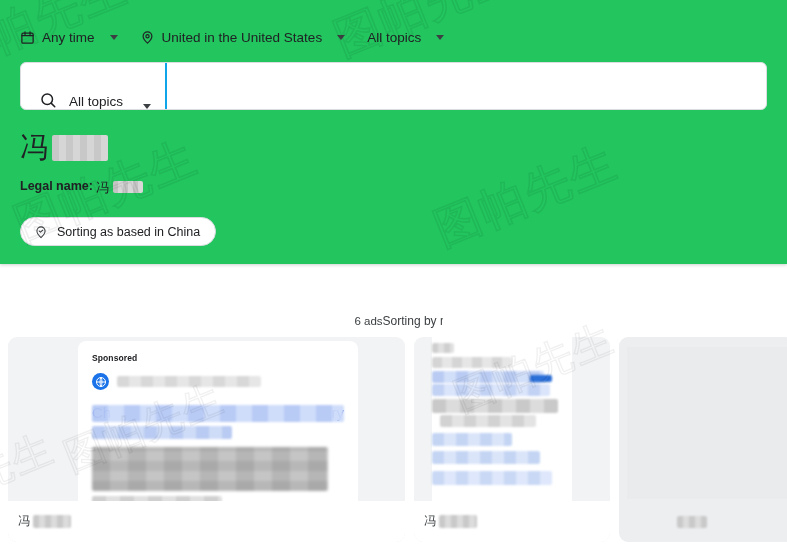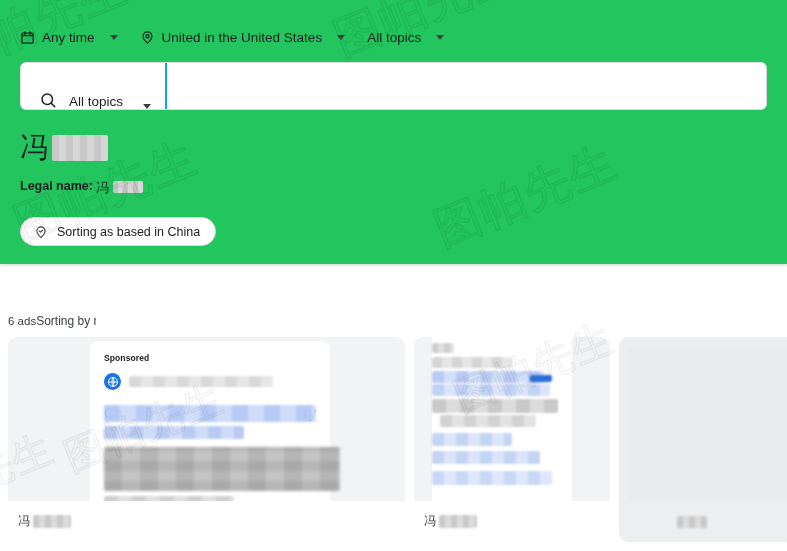--- a/index.html
+++ b/index.html
@@ -145,21 +145,21 @@
   }
 
   
   .results {
     position: absolute;
     top: 264px; left: 0; right: 0; bottom: 0;
     background: #fff;
     z-index: 1;
   }
   .results-bar {
-    display: flex; align-items: center; justify-content: flex-start;
+    display: flex; align-items: center; justify-content: center;
     padding: 50px 0 0 8px;
     font-size: 11.5px;
     color: #3c4043;
   }
   .count { font-size: 11.5px; color: #3c4043; }
   .sorting {
     font-size: 12px; color: #3c4043;
     white-space: nowrap;
     overflow: hidden;
     width: 60px;
@@ -181,22 +181,22 @@
     border-radius: 9px;
     height: 205px;
     overflow: hidden;
   }
   .card.c2 { width: 196px; }
   .card.c3 { width: 175px; background: #eceef0; }
 
   .card-body { position: relative; height: 164px; overflow: hidden; }
   .inner-panel {
     position: absolute;
-    left: 82px; top: 4px;
-    width: 240px; height: 160px;
+    left: 70px; top: 4px;
+    width: 280px; height: 160px;
     background: #fff;
     border-radius: 8px 8px 0 0;
     padding: 12px 14px 0 14px;
   }
   .sponsored {
     font-size: 8.5px;
     font-weight: bold;
     color: #202124;
     letter-spacing: 0.1px;
   }

